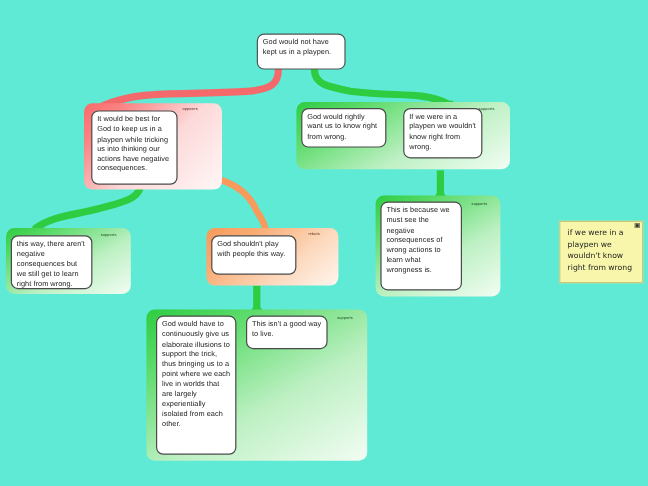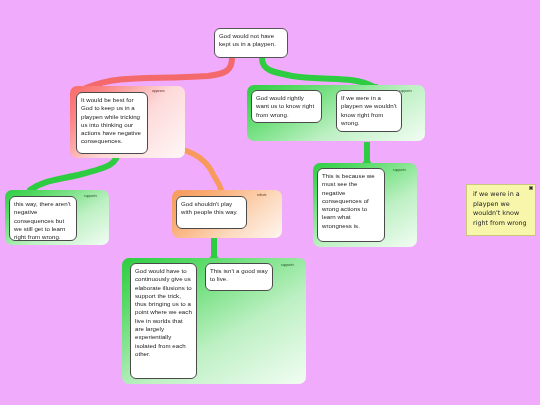--- a/index.html
+++ b/index.html
@@ -1,18 +1,18 @@
 <!DOCTYPE html>
 <html><head>
 <meta charset="utf-8">
 <style>
   html,body{margin:0;padding:0;background:#000;}
   body{width:540px;height:405px;position:relative;overflow:hidden;
        font-family:"Liberation Sans",sans-serif;}
-  #stage{position:absolute;left:0;top:0;width:540px;height:405px;background:#f0abfc;}
+  #stage{position:absolute;left:0;top:0;width:540px;height:405px;background:#5eead4;}
 
   
   #edges{position:absolute;left:0;top:0;width:540px;height:405px;}
 
   
   .panel{position:absolute;border-radius:7px;box-sizing:border-box;}
   .panel.red{background:linear-gradient(135deg,#f96a6a 0%,#fb8383 18%,#fdd9d9 55%,#fff7f7 100%);}
   .panel.green{background:linear-gradient(150deg,#2ecc41 0%,#57da66 20%,#bdf0c3 60%,#f2fdf3 100%);}
   .panel.orange{background:linear-gradient(140deg,#f79a5c 0%,#f9ab72 25%,#fcd9bd 65%,#fff6ef 100%);}
 

